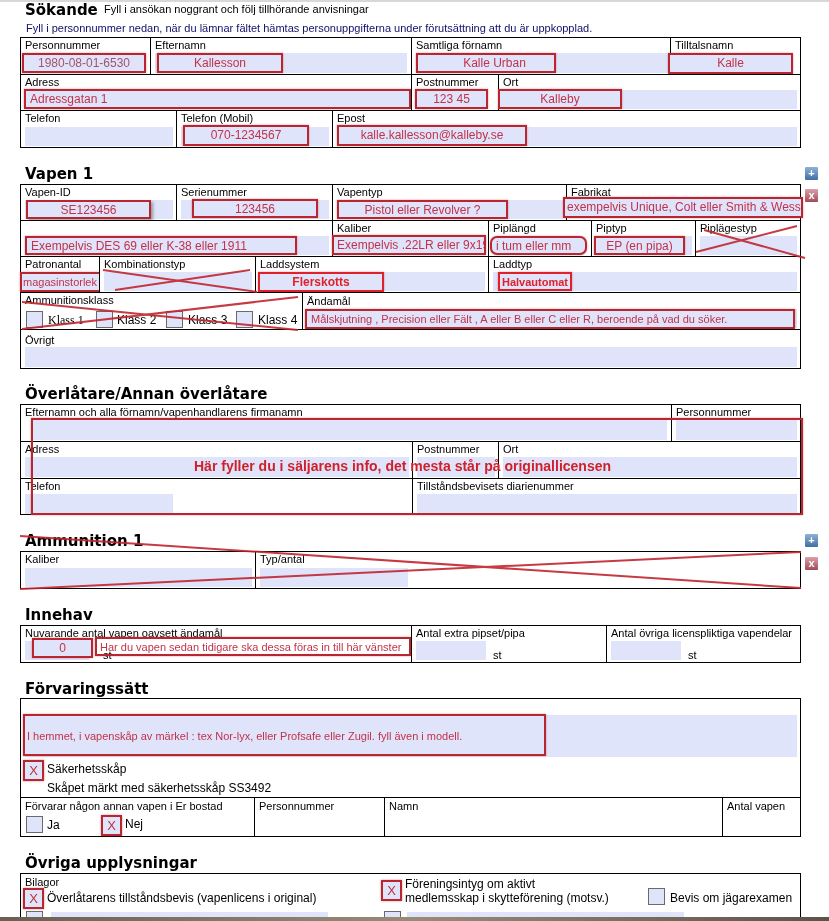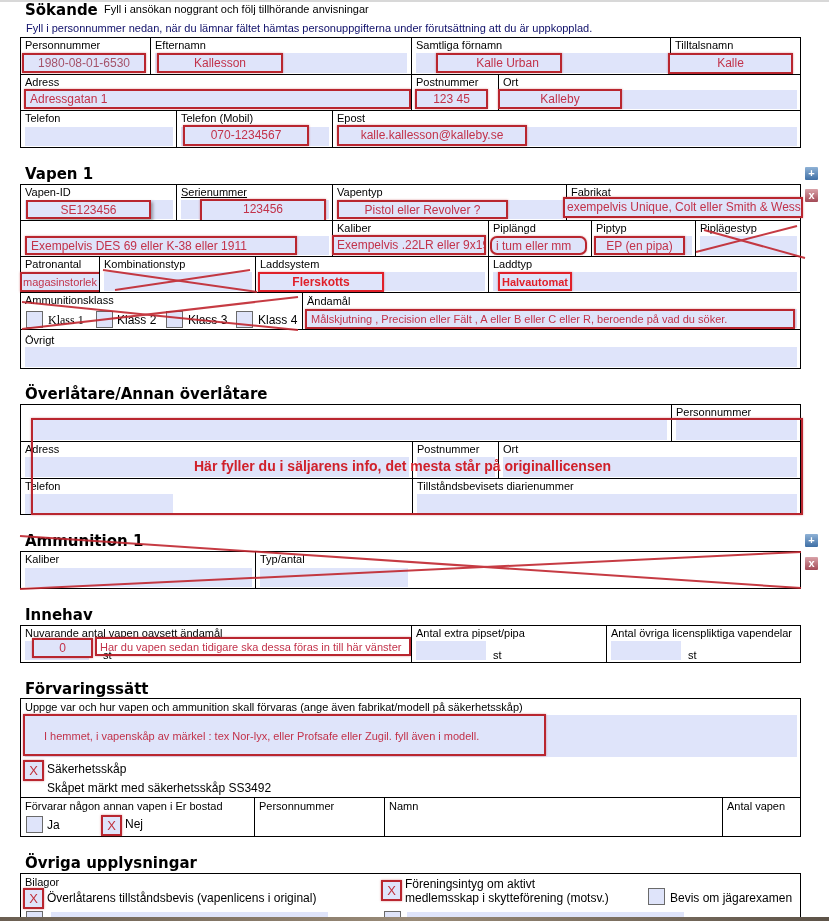--- a/index.html
+++ b/index.html
@@ -50,21 +50,21 @@
 <div class="ann c" style="left:22px;top:53px;width:124px;height:20px;color:#a5536a;">1980-08-01-6530</div>
 <div class="cell" style="left:150px;top:37px;width:262px;height:38px;">
   <span class="lbl" style="left:4px;top:1px;">Efternamn</span>
   <div class="fill" style="left:4px;top:15px;width:252px;height:20px;"></div>
 </div>
 <div class="ann c" style="left:157px;top:53px;width:126px;height:20px;">Kallesson</div>
 <div class="cell" style="left:411px;top:37px;width:260px;height:38px;">
   <span class="lbl" style="left:4px;top:1px;">Samtliga förnamn</span>
   <div class="fill" style="left:4px;top:15px;width:252px;height:20px;"></div>
 </div>
-<div class="ann c" style="left:436px;top:53px;width:126px;height:20px;padding-left:17px;">Kalle Urban</div>
+<div class="ann c" style="left:416px;top:53px;width:140px;height:20px;padding-left:17px;">Kalle Urban</div>
 <div class="cell" style="left:670px;top:37px;width:131px;height:38px;">
   <span class="lbl" style="left:4px;top:1px;">Tilltalsnamn</span>
 </div>
 <div class="ann c" style="left:668px;top:53px;width:125px;height:21px;">Kalle</div>
 
 <div class="cell" style="left:20px;top:74px;width:392px;height:37px;">
   <span class="lbl" style="left:4px;top:1px;">Adress</span>
 </div>
 <div class="ann l" style="left:24px;top:89px;width:387px;height:20px;">Adressgatan 1</div>
 <div class="cell" style="left:411px;top:74px;width:88px;height:37px;">
@@ -95,24 +95,24 @@
 <div class="abs h1" style="left:25px;top:165px;">Vapen 1</div>
 <div class="iconbtn plus" style="left:805px;top:167px;"><span>+</span></div>
 <div class="iconbtn xbtn" style="left:805px;top:189px;"><span>x</span></div>
 
 <div class="cell" style="left:20px;top:184px;width:157px;height:37px;">
   <span class="lbl" style="left:4px;top:1px;">Vapen-ID</span>
   <div class="fill" style="left:4px;top:15px;width:148px;height:19px;"></div>
 </div>
 <div class="ann c" style="left:26px;top:200px;width:125px;height:19px;box-shadow:2px 2px 3px rgba(0,0,0,0.35);">SE123456</div>
 <div class="cell" style="left:176px;top:184px;width:157px;height:37px;">
-  <span class="lbl" style="left:4px;top:1px;text-decoration:underline;">Serienummer</span>
+  <span class="lbl" style="left:4px;top:1px;">Serienummer</span>
   <div class="fill" style="left:4px;top:15px;width:148px;height:19px;"></div>
 </div>
-<div class="ann c" style="left:200px;top:199px;width:126px;height:36px;">123456</div>
+<div class="ann c" style="left:192px;top:199px;width:126px;height:19px;">123456</div>
 <div class="cell" style="left:332px;top:184px;width:235px;height:37px;">
   <span class="lbl" style="left:4px;top:1px;">Vapentyp</span>
   <div class="fill" style="left:4px;top:15px;width:226px;height:19px;"></div>
 </div>
 <div class="ann c" style="left:337px;top:200px;width:171px;height:19px;">Pistol eller Revolver ?</div>
 <div class="cell" style="left:566px;top:184px;width:235px;height:37px;">
   <span class="lbl" style="left:4px;top:1px;">Fabrikat</span>
 </div>
 <div class="ann" style="left:563px;top:197px;width:240px;height:21px;padding-left:2px;">exempelvis Unique, Colt eller Smith &amp; Wesson</div>
 
@@ -175,20 +175,21 @@
 </div>
 <div class="ann" style="left:305px;top:309px;width:490px;height:20px;padding-left:4px;font-size:11px;line-height:17px;">Målskjutning , Precision eller Fält , A eller B eller C eller R, beroende på vad du söker.</div>
 
 <div class="cell" style="left:20px;top:329px;width:781px;height:40px;">
   <span class="lbl" style="left:4px;top:4px;">Övrigt</span>
   <div class="fill" style="left:4px;top:17px;width:772px;height:20px;"></div>
 </div>
 
 <div class="abs h1" style="left:25px;top:385px;">Överlåtare/Annan överlåtare</div>
 <div class="cell" style="left:20px;top:404px;width:652px;height:38px;">
+  <span class="lbl" style="left:4px;top:1px;">Efternamn och alla förnamn/vapenhandlarens firmanamn</span>
   <div class="fill" style="left:10px;top:15px;width:636px;height:20px;"></div>
 </div>
 <div class="cell" style="left:671px;top:404px;width:130px;height:38px;">
   <span class="lbl" style="left:4px;top:1px;">Personnummer</span>
   <div class="fill" style="left:4px;top:15px;width:121px;height:20px;"></div>
 </div>
 <div class="cell" style="left:20px;top:441px;width:393px;height:38px;">
   <span class="lbl" style="left:4px;top:1px;">Adress</span>
   <div class="fill" style="left:4px;top:15px;width:384px;height:20px;"></div>
 </div>
@@ -237,24 +238,23 @@
   <span class="st" style="left:81px;top:23px;">st</span>
 </div>
 <div class="cell" style="left:606px;top:625px;width:195px;height:38px;">
   <span class="lbl" style="left:4px;top:1px;">Antal övriga licenspliktiga vapendelar</span>
   <div class="fill" style="left:4px;top:15px;width:70px;height:19px;"></div>
   <span class="st" style="left:81px;top:23px;">st</span>
 </div>
 
 <div class="abs h1" style="left:25px;top:680px;">Förvaringssätt</div>
 <div class="cell" style="left:20px;top:698px;width:781px;height:62px;">
-  <span class="lbl" style="left:4px;top:2px;">Uppge var och hur vapen och ammunition skall förvaras (ange även fabrikat/modell på säkerhetsskåp)</span>
   <div class="fill" style="left:4px;top:16px;width:772px;height:42px;"></div>
 </div>
-<div class="ann" style="left:23px;top:714px;width:523px;height:42px;padding-left:19px;line-height:40px;font-size:11px;">I hemmet, i vapenskåp av märkel : tex Nor-lyx, eller Profsafe eller Zugil. fyll även i modell.</div>
+<div class="ann" style="left:23px;top:714px;width:523px;height:42px;padding-left:2px;line-height:40px;font-size:11px;">I hemmet, i vapenskåp av märkel : tex Nor-lyx, eller Profsafe eller Zugil. fyll även i modell.</div>
 <div class="cell" style="left:20px;top:759px;width:781px;height:39px;border-top:none;border-bottom:none;"></div>
 <div class="cbx" style="left:23px;top:760px;">X</div>
 <span class="txt" style="left:47px;top:762px;">Säkerhetsskåp</span>
 <span class="txt" style="left:47px;top:781px;">Skåpet märkt med säkerhetsskåp SS3492</span>
 
 <div class="cell" style="left:20px;top:797px;width:235px;height:40px;">
   <span class="lbl" style="left:4px;top:2px;">Förvarar någon annan vapen i Er bostad</span>
 </div>
 <div class="cb" style="left:26px;top:816px;"></div>
 <span class="txt" style="left:47px;top:818px;">Ja</span>

